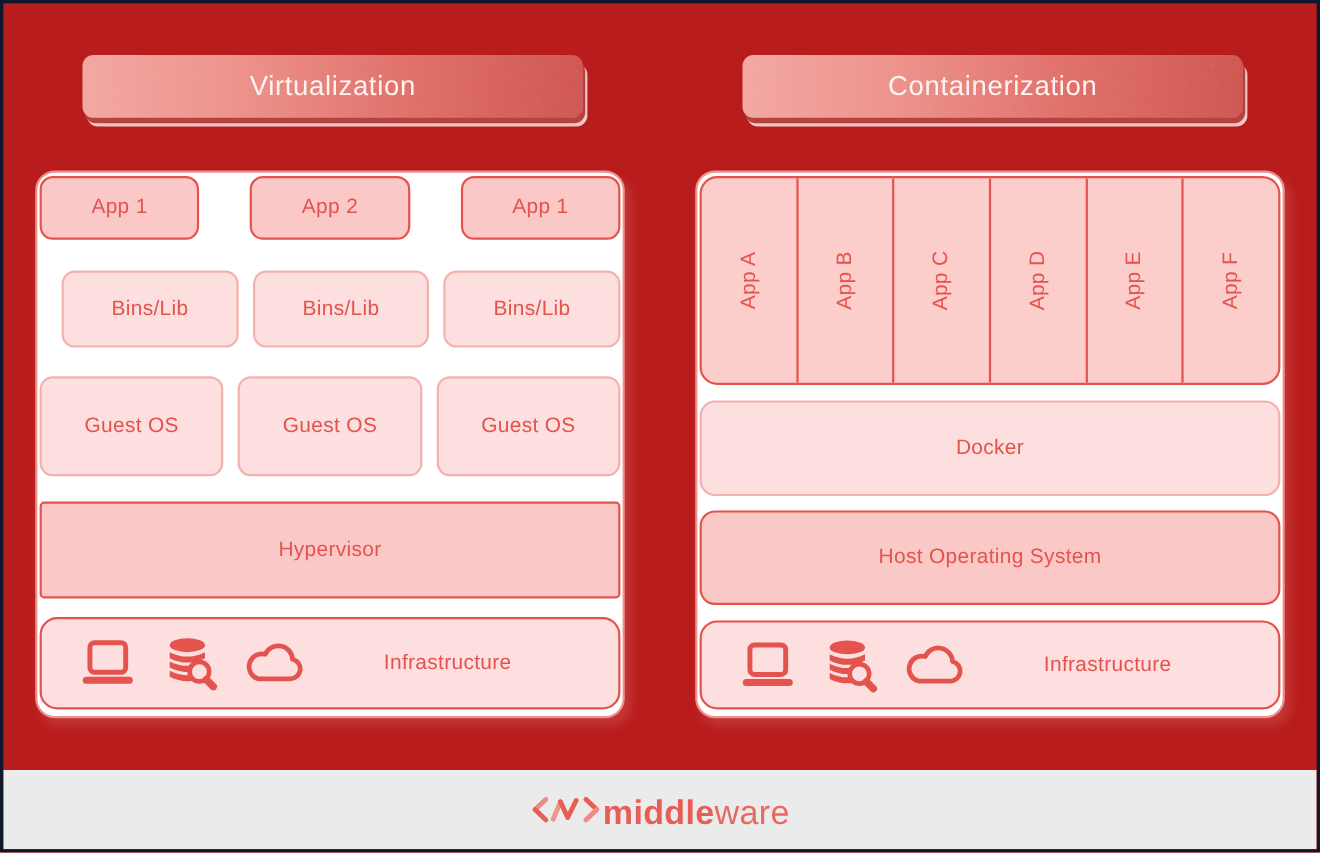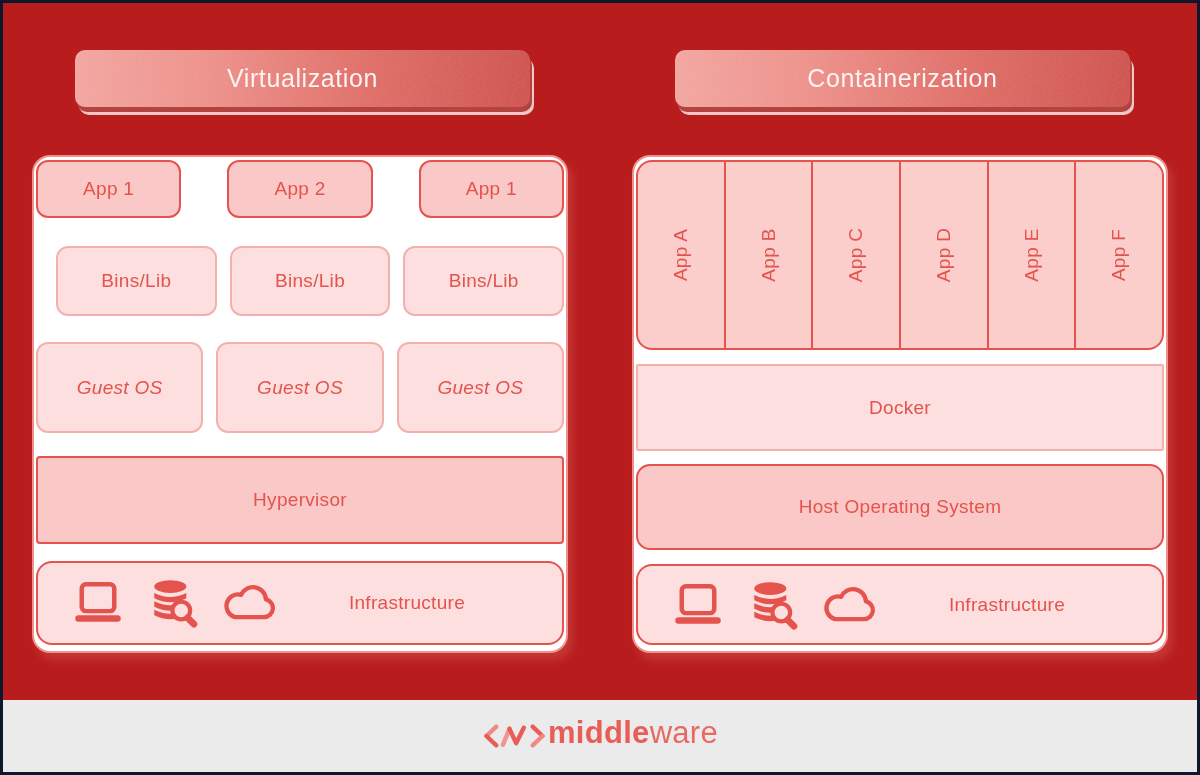--- a/index.html
+++ b/index.html
@@ -35,45 +35,45 @@
   .box { display:flex; align-items:center; justify-content:center;
          border-radius:12px; color:#e4534d; font-size:19px; font-weight:500;
          letter-spacing:.3px; }
   .fill-strong { background:#fac9c7; border:2px solid #e4534d; }
   .fill-light  { background:#fcdfde; border:2px solid #f3b1ad; }
   .fill-light-red { background:#fcdfde; border:2px solid #e4534d; }
 
   .cell3 { flex:1; }
   .h-apps  { height:58px;  margin-bottom:28px;gap:46px; }
   .h-bins  { height:70px;  margin-bottom:26px;margin-left:20px; }
-  .h-guest { height:91px;  margin-bottom:23px;font-style:italic; }
+  .h-guest { height:91px;  margin-bottom:23px; }
   .h-hyper { height:88px;  margin-bottom:17px; border-radius:4px; }
   .h-infra { flex:1; border-radius:16px; }
 
   
   .apps-block { height:190px; margin-bottom:14px; display:flex;
                 background:#fbcdcb; border:2px solid #e4534d; border-radius:16px;
                 overflow:hidden; }
   .vcell { flex:1; display:flex; align-items:center; justify-content:center; }
   .vcell + .vcell { border-left:2px solid #e4534d; }
   .vcell span { transform:rotate(-90deg); white-space:nowrap; color:#e4534d;
                 font-size:19px; font-weight:500; letter-spacing:.3px; }
-  .h-docker { height:87px; margin-bottom:13px; border-radius:2px; }
+  .h-docker { height:87px; margin-bottom:13px; border-radius:14px; }
   .h-host   { height:86px; margin-bottom:14px; border-radius:14px; }
 
   
   .infra { justify-content:flex-start; padding-left:34px; }
   .infra-icons { display:flex; align-items:center; gap:21px; }
   .infra-label { flex:1; text-align:center; padding-right:26px; }
   .icon svg { display:block; }
 
   
   .footer { position:absolute; left:0; right:0; bottom:0; height:72px;
             background:#ebebeb; display:flex; align-items:center; justify-content:center; }
-  .brand { display:flex; align-items:flex-start; }
+  .brand { display:flex; align-items:flex-end; }
   .brand-word { font-size:31px; color:#e85e57; letter-spacing:.3px; }
   .brand-word .bold  { font-weight:700; }
   .brand-word .light { font-weight:400; opacity:.92; }
 </style>
 </head>
 <body>
 
 <svg width="0" height="0" style="position:absolute" aria-hidden="true">
   <defs>
     <filter id="grain" x="0" y="0" width="100%" height="100%">

